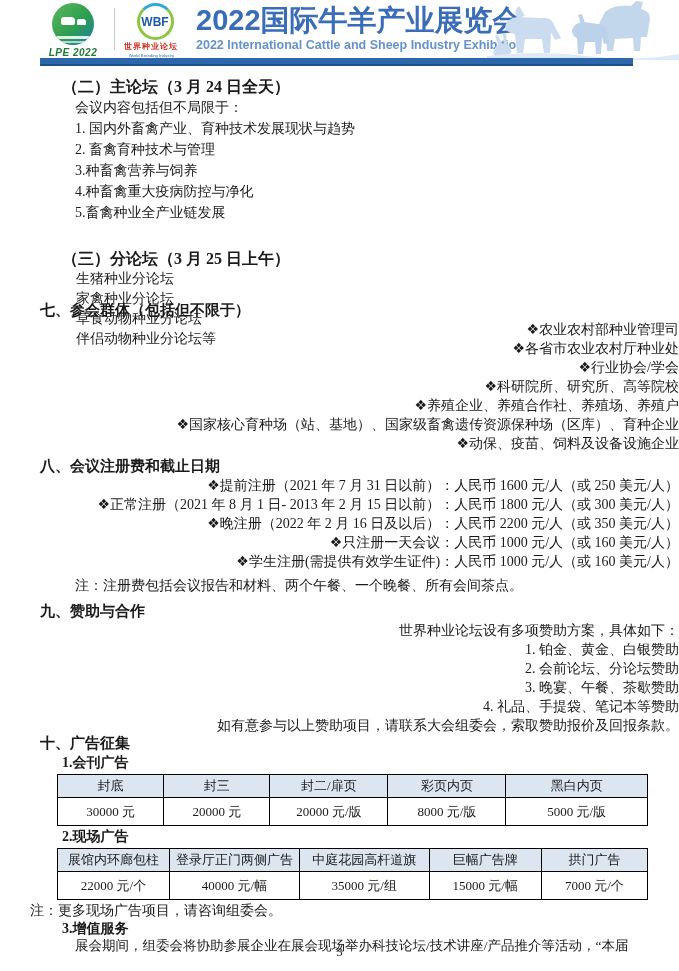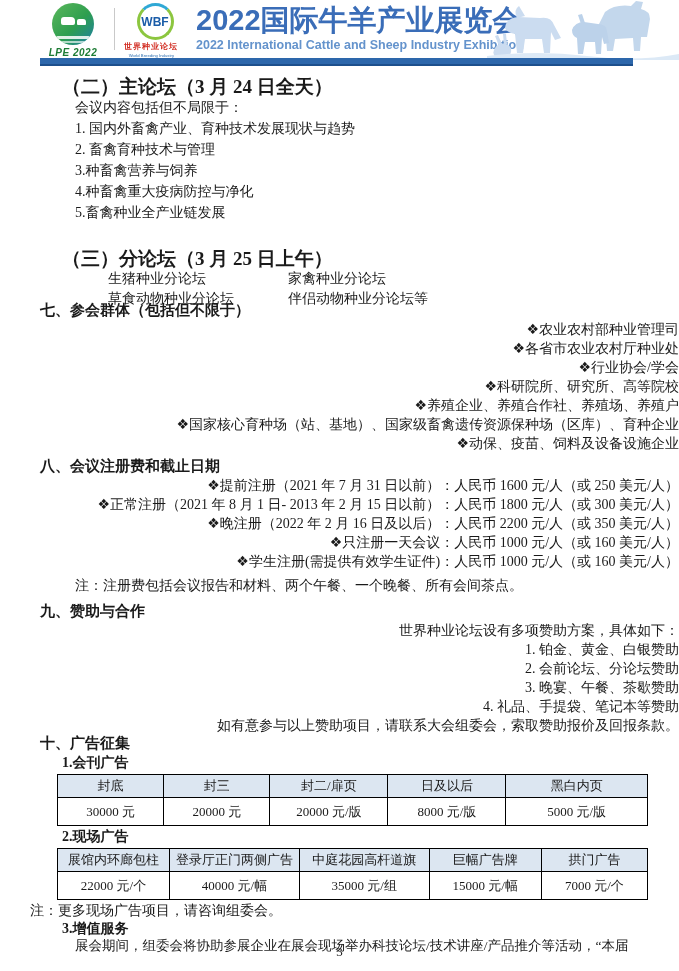--- a/index.html
+++ b/index.html
@@ -35,25 +35,25 @@
   .wbf-cn { font-family:"Liberation Sans",sans-serif; font-weight:bold; font-size:8px; color:#d22c21; margin-top:1px; letter-spacing:1px; }
   .wbf-en { font-family:"Liberation Sans",sans-serif; font-size:5px; color:#2f6fb0; transform:scale(.85); }
   .title-block { position:absolute; left:196px; top:4px; width:310px; }
   .main-title { font-family:"Liberation Sans",sans-serif; font-weight:bold; font-size:29px; line-height:32px; color:#3a6db8; letter-spacing:0px; white-space:nowrap; }
   .sub-title { font-family:"Liberation Sans",sans-serif; font-weight:bold; font-size:12.5px; color:#6493cc; margin-top:2px; white-space:nowrap; }
   .animals { position:absolute; right:0; top:0; width:192px; height:60px; }
   .header-bar { position:absolute; left:40px; top:58px; width:593px; height:8px; background:#2d67ab; border-bottom:2px solid #1d4f8c; }
 
   
   .sec { position:absolute; left:0; width:679px; font-size:14px; }
-  .h-sub { font-weight:bold; font-size:19px; margin-left:62px; line-height:21px; }
+  .h-sub { font-weight:bold; font-size:16px; margin-left:62px; line-height:21px; }
   .h-main { font-family:"Liberation Sans",sans-serif; font-weight:bold; font-size:15px; margin-left:40px; line-height:20px; }
   .line { margin-left:75px; line-height:21px; }
   .line19 { margin-left:73px; line-height:19px;text-align:right; }
-  .cols { margin-left:108px; line-height:20px; display:flex; }
+  .cols { margin-left:76px; line-height:20px; display:flex;flex-direction:column; }
   .cols .c1 { width:180px; }
   .note { margin-left:75px; line-height:19px; margin-top:5px; }
   .note-left { margin-left:30px; line-height:16px; }
   .h-table { font-weight:bold; font-size:14px; margin-left:62px; line-height:16px; margin-top:2px; }
   .ad-table { border-collapse:collapse; margin-left:57px; width:591px; table-layout:fixed; margin-top:3px; margin-bottom:3px; }
   .ad-table td { border:1px solid #000; text-align:center; font-size:13px; }
   .ad-table tr.head td { background:#dce6f1; height:23px; }
   .ad-table tr.val td { background:#fff; height:28px; }
   .t1 .c0{width:18%}.t1 .c1{width:18%}.t1 .c2{width:20%}.t1 .c3{width:20%}.t1 .c4{width:24%}
   .t2 .c0{width:19%}.t2 .c1{width:22%}.t2 .c2{width:22%}.t2 .c3{width:19%}.t2 .c4{width:18%}
@@ -163,21 +163,21 @@
   <div class="sec" style="top:733px">
     <div class="h-main">十、广告征集</div>
 
     <div class="h-table">1.会刊广告</div>
     <table class="ad-table t1">
       <tbody>
           <tr class="head">
         <td class="c0">封底</td>
         <td class="c1">封三</td>
         <td class="c2">封二/扉页</td>
-        <td class="c3">日及以后</td>
+        <td class="c3">彩页内页</td>
         <td class="c4">黑白内页</td>
       </tr>
       <tr class="val">
         <td>30000 元</td>
         <td>20000 元</td>
         <td>20000 元/版</td>
         <td>8000 元/版</td>
         <td>5000 元/版</td>
       </tr>
     </tbody>

